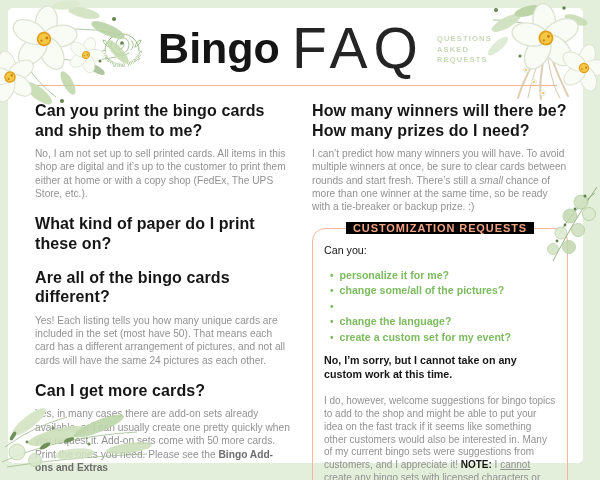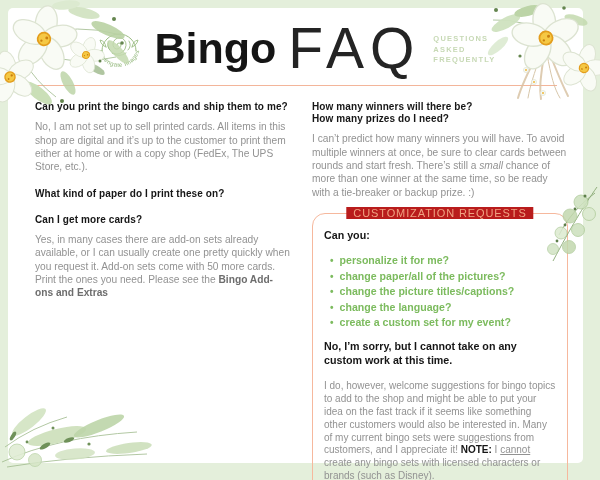--- a/index.html
+++ b/index.html
@@ -31,38 +31,38 @@
     font-weight:700;align-self:center;margin-top:4px;
   }
   .divider{
     border:none;border-top:1.5px solid #f3b59a;margin:6px 26px 0 26px;
   }
   
   .columns{display:flex;gap:21px;padding:15px 15px 0 27px;}
   .col-left{flex:0 0 256px;}
   .col-right{flex:1;min-width:0;}
   .faq h3{
-    margin:14px 0 0;font-size:10px;line-height:1.22;color:#161616;letter-spacing:0.1px;
+    margin:14px 0 0;font-size:16px;line-height:1.22;color:#161616;letter-spacing:0.1px;
   }
   .faq:first-child h3{margin-top:0;}
   .faq p{
     margin:7px 0 0;font-size:10.2px;line-height:1.31;color:#929292;
   }
   .faq p strong{color:#6d6d6d;}
   
   .custom-box{
     position:relative;margin-top:14px;border:1.3px solid #f6b89d;border-radius:13px;
     padding:13px 11px 9px 11px;
   }
   .custom-box-title{
     position:absolute;top:-7px;left:50%;transform:translateX(-50%);
-    background:#b91c1c;padding:0 7px;white-space:nowrap;
-    color:#f0a282;font-weight:400;font-size:11px;letter-spacing:0.9px;
-  }
-  .can-you{font-size:10.7px;font-weight:700;color:#161616;margin:2px 0 12px;}
+    background:#000000;padding:0 7px;white-space:nowrap;
+    color:#f0a282;font-weight:700;font-size:11px;letter-spacing:0.9px;
+  }
+  .can-you{font-size:10.7px;font-weight:400;color:#161616;margin:2px 0 12px;}
   .bullet-list{list-style:none;margin:5px 0 0;padding:0 0 0 6px;}
   .bullet-list li{
     display:flex;gap:6px;align-items:baseline;
     color:#7cbb5e;font-weight:800;font-size:10.6px;line-height:15.5px;
   }
   .bullet-dot{font-size:10px;}
   .refusal{
     margin:9px 0 13px;font-size:10.7px;font-weight:800;color:#161616;line-height:1.3;
   }
   .box-details{
@@ -115,37 +115,39 @@
         <textPath href="#brandArc" startOffset="50%" text-anchor="middle">Greengate Images</textPath>
       </text>
     </svg>
     <div class="title-wrap">
       <span class="title-bold">Bingo</span>
       <span class="title-light">FAQ</span>
     </div>
     <div class="subtitle">
       <div>QUESTIONS</div>
       <div>ASKED</div>
-      <div>FREQUENTLY</div>
+      <div>REQUESTS</div>
     </div>
   </div>
 
   <hr class="divider">
 
   <div class="columns">
 
     <div class="col-left">
       <div class="faq">
         <h3>Can you print the bingo cards and ship them to me?</h3>
         <p>No, I am not set up to sell printed cards. All items in this shop are digital and it’s up to the customer to print them either at home or with a copy shop (FedEx, The UPS Store, etc.).</p>
       </div>
       <div class="faq">
         <h3>What kind of paper do I print these on?</h3>
       </div>
       <div class="faq">
+        <h3>Are all of the bingo cards different?</h3>
+        <p>Yes! Each listing tells you how many unique cards are included in the set (most have 50). That means each card has a different arrangement of pictures, and not all cards will have the same 24 pictures as each other.</p>
       </div>
       <div class="faq">
         <h3>Can I get more cards?</h3>
         <p><span>Yes, in many cases there are add-on sets already available, or I can usually create one pretty quickly when you request it. Add-on sets come with 50 more cards. Print the ones you need. Please see the </span><strong>Bingo Add-ons and Extras</strong></p>
       </div>
     </div>
 
     <div class="col-right">
       <div class="faq">
         <h3>
@@ -158,25 +160,24 @@
       <div class="custom-box">
         <span class="custom-box-title">CUSTOMIZATION REQUESTS</span>
         <p class="can-you">Can you:</p>
         <ul class="bullet-list">
           <li>
               <span class="bullet-dot">•</span>
               <span>personalize it for me?</span>
             </li>
           <li>
               <span class="bullet-dot">•</span>
-              <span>change paper/all of the pictures?</span>
-            </li>
-          <li>
-              <span class="bullet-dot">•</span>
-              <span>change the picture titles/captions?</span>
+              <span>change some/all of the pictures?</span>
+            </li>
+          <li>
+              <span class="bullet-dot">•</span>
             </li>
           <li>
               <span class="bullet-dot">•</span>
               <span>change the language?</span>
             </li>
           <li>
               <span class="bullet-dot">•</span>
               <span>create a custom set for my event?</span>
             </li>
         </ul>

